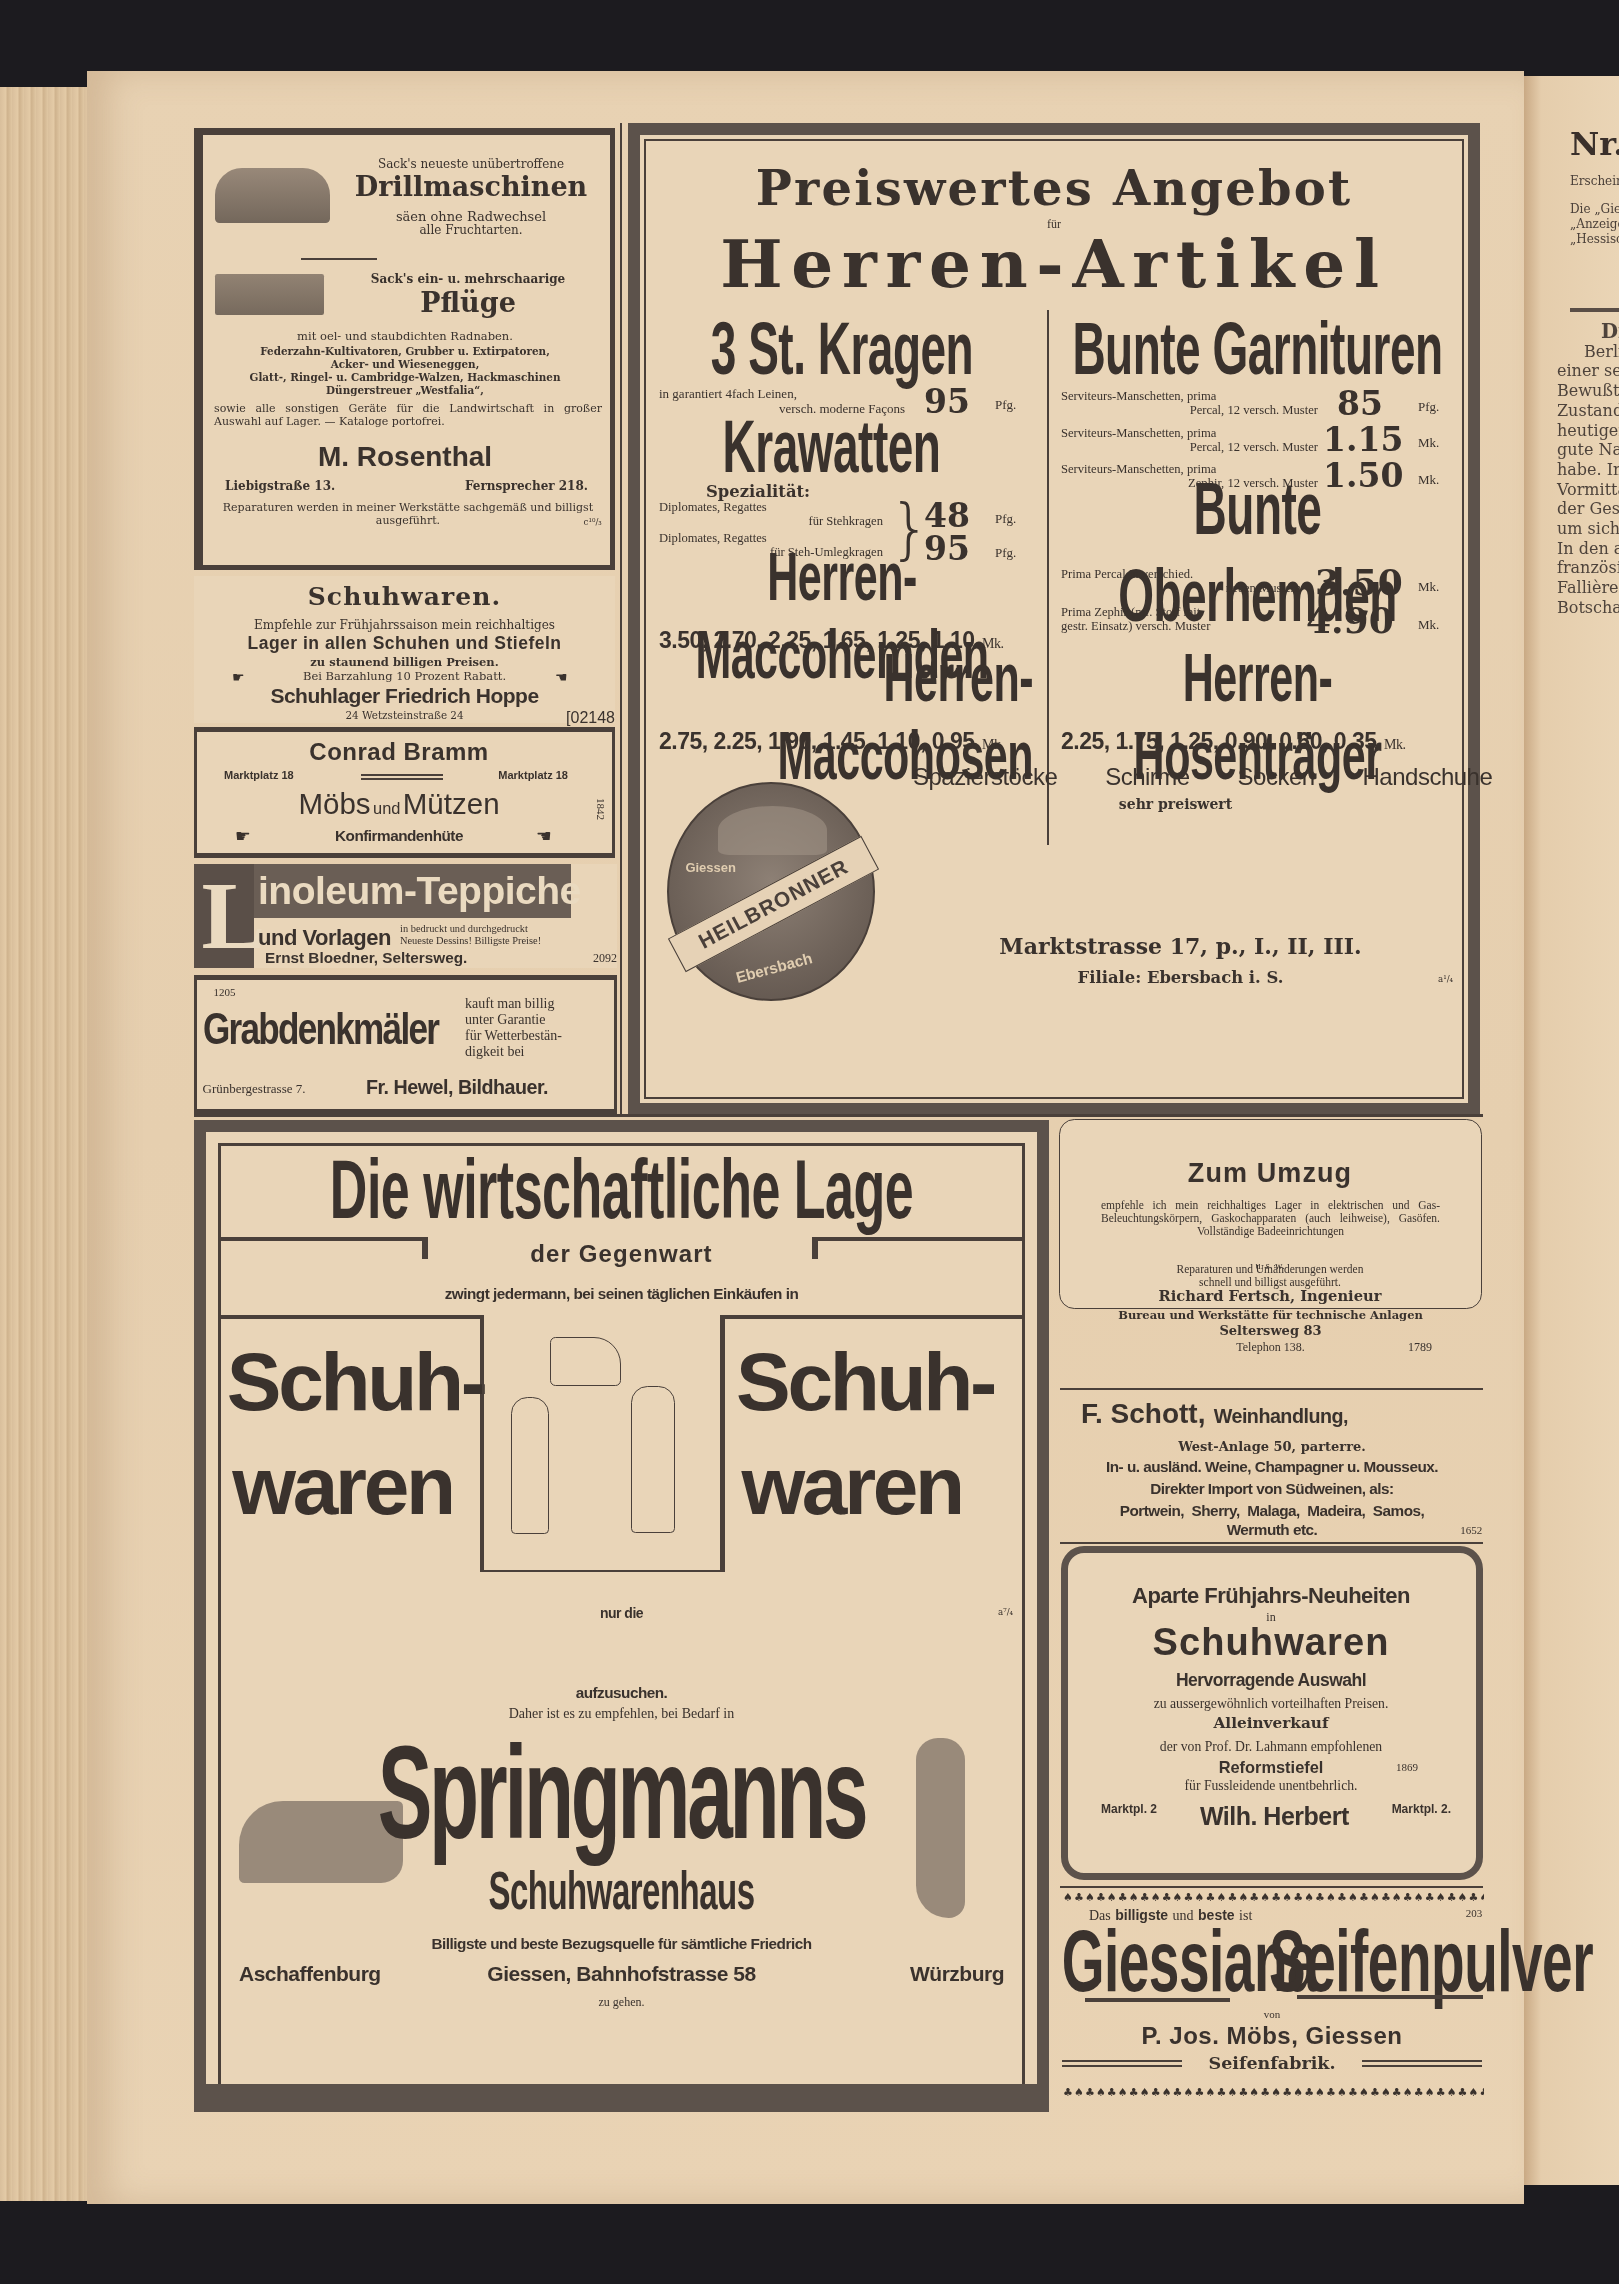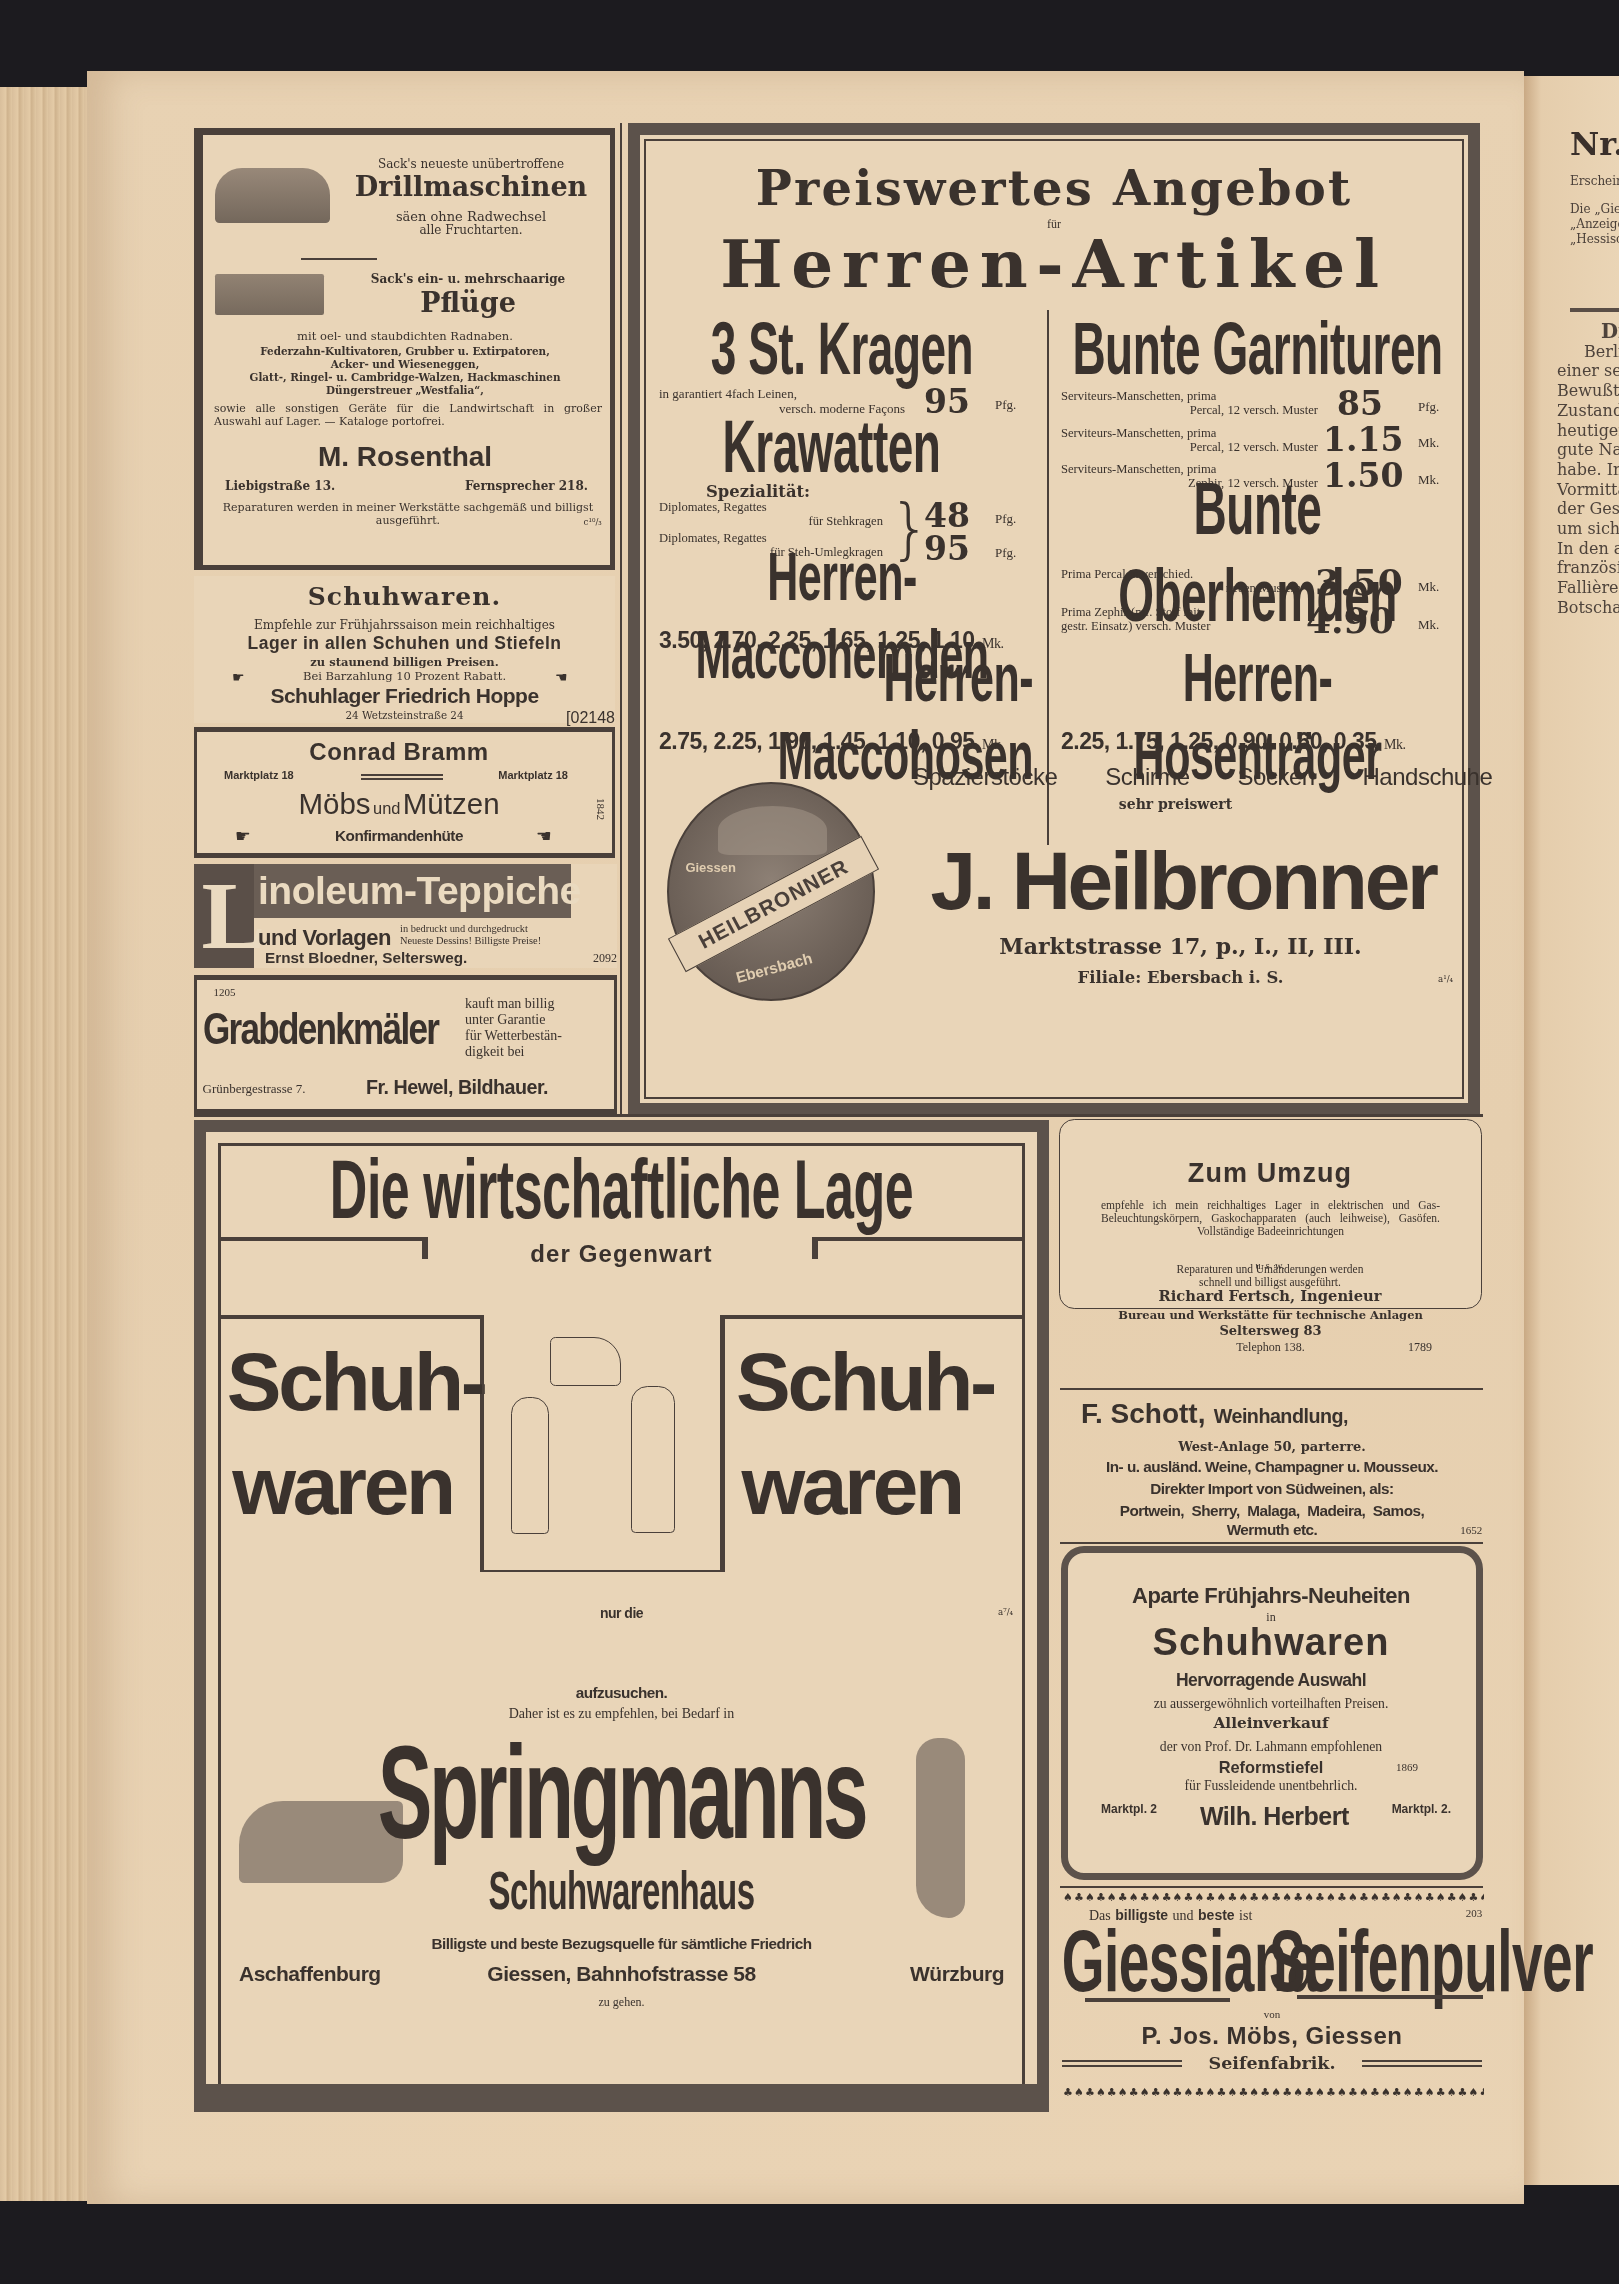--- a/index.html
+++ b/index.html
@@ -244,36 +244,36 @@
 
   <div class="abs" style="left:27px;top:647px;width:208px;height:219px;border-radius:50%;background:radial-gradient(circle at 50% 45%, #8d8075 0%, #6e6259 60%, #5a4f48 100%);border:2.2px solid #4a403a">
     <div class="abs" style="left:49px;top:22px;width:109px;height:49px;border-radius:50% 50% 10% 10%;background:#a09286;opacity:.6"></div>
     <div class="abs heavy" style="left:16.4px;top:76px;font-size:13px;color:#e0cdb0">Giessen</div>
     <div class="abs" style="left:-5.5px;top:101px;width:219px;height:38px;background:#e6d2b6;transform:rotate(-28deg);border:1.6px solid #4a403a;display:flex;align-items:center;justify-content:center">
       <span class="heavy" style="font-size:21px;color:#4a403a;letter-spacing:1.1px">HEILBRONNER</span>
     </div>
     <div class="abs heavy" style="left:66px;top:175px;font-size:15.3px;color:#e0cdb0;transform:rotate(-15deg)">Ebersbach</div>
   </div>
 
-  <div class="abs ink" style="left:259px;top:699px;width:568px;text-align:center;font-family:'Liberation Sans',sans-serif;font-weight:bold;font-size:82px;letter-spacing:-3.3px;line-height:93px">J. Heilbronner</div>
   <div class="abs ink slab" style="left:273px;top:798px;width:535px;text-align:center;font-size:22px">Marktstrasse 17, p., I., II, III.</div>
   <div class="abs ink slab" style="left:273px;top:833px;width:535px;text-align:center;font-size:16.4px">Filiale: Ebersbach i. S.</div>
   <div class="abs ink" style="left:798px;top:839px;font-size:8.7px">a¹/₄</div>
 </div>
 
 <div class="rule" style="left:194px;top:1114px;width:1289px;height:3.3px"></div>
 
 <div class="ad" style="left:194px;top:1120px;width:855px;height:992px;border:12px solid #5c524b">
   <div class="abs" style="left:12px;top:11px;right:12px;bottom:12px;border:3.3px solid #4a403a"></div>
   <div class="abs ink center cond" style="left:0;top:27px;width:831px;font-size:52px"><span class="tall">Die wirtschaftliche Lage</span></div>
   <div class="rule" style="left:15.3px;top:105px;width:205px;height:4.4px"></div>
   <div class="rule" style="left:216px;top:105px;width:5.5px;height:22px"></div>
   <div class="abs ink center heavy" style="left:0;top:108px;width:831px;font-size:24px;letter-spacing:1.1px">der Gegenwart</div>
   <div class="rule" style="left:606px;top:105px;width:210px;height:4.4px"></div>
   <div class="rule" style="left:606px;top:105px;width:5.5px;height:22px"></div>
+  <div class="abs ink center cond" style="left:0;top:153px;width:831px;font-size:15.3px;font-weight:bold">zwingt jedermann, bei seinen täglichen Einkäufen in</div>
 
   <div class="abs" style="left:15.3px;top:183px;width:262px;height:257px;border-top:4.4px solid #4a403a;border-right:3.3px solid #4a403a">
     <div class="abs ink heavy" style="left:5.5px;top:16.4px;font-size:82px;letter-spacing:-3.3px;line-height:93px">Schuh-</div>
     <div class="abs ink heavy" style="left:11px;top:120px;font-size:82px;letter-spacing:-3.3px;line-height:93px">waren</div>
   </div>
 
   <div class="abs" style="left:276px;top:183px;width:240px;height:257px;border:2.7px solid #4a403a;border-top:none">
     <div class="abs" style="left:66px;top:22px;width:71px;height:49px;border:1.6px solid #4a403a;border-radius:5.5px 27px 5.5px 5.5px"></div>
     <div class="abs" style="left:27px;top:82px;width:38px;height:137px;border:1.6px solid #4a403a;border-radius:16.4px 16.4px 4.4px 4.4px"></div>
     <div class="abs" style="left:147px;top:71px;width:44px;height:147px;border:1.6px solid #4a403a;border-radius:16.4px 16.4px 4.4px 4.4px"></div>

